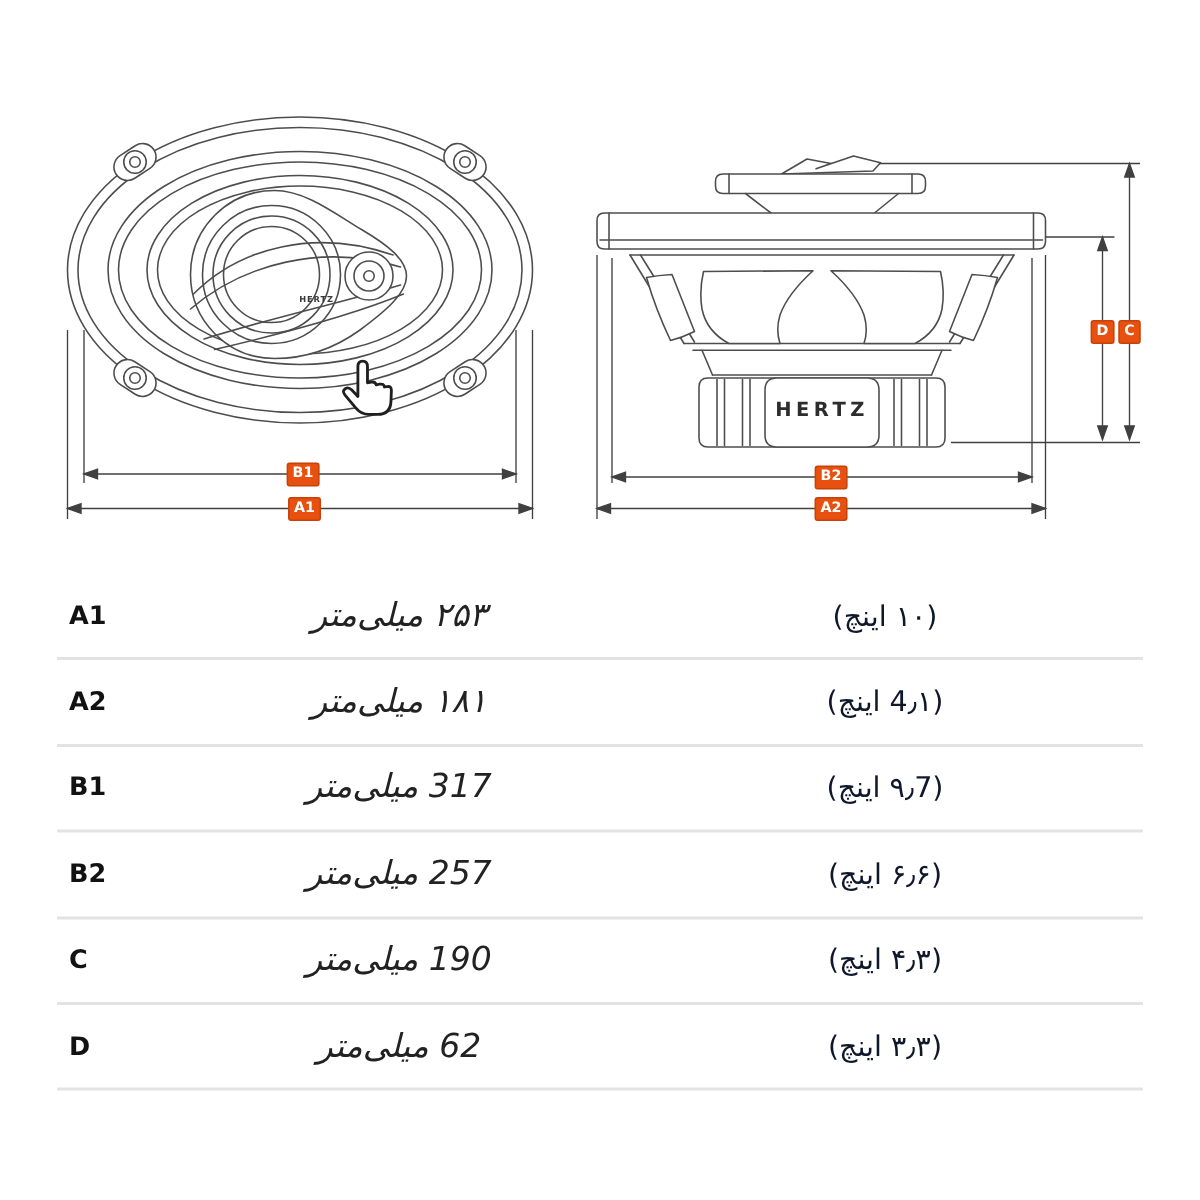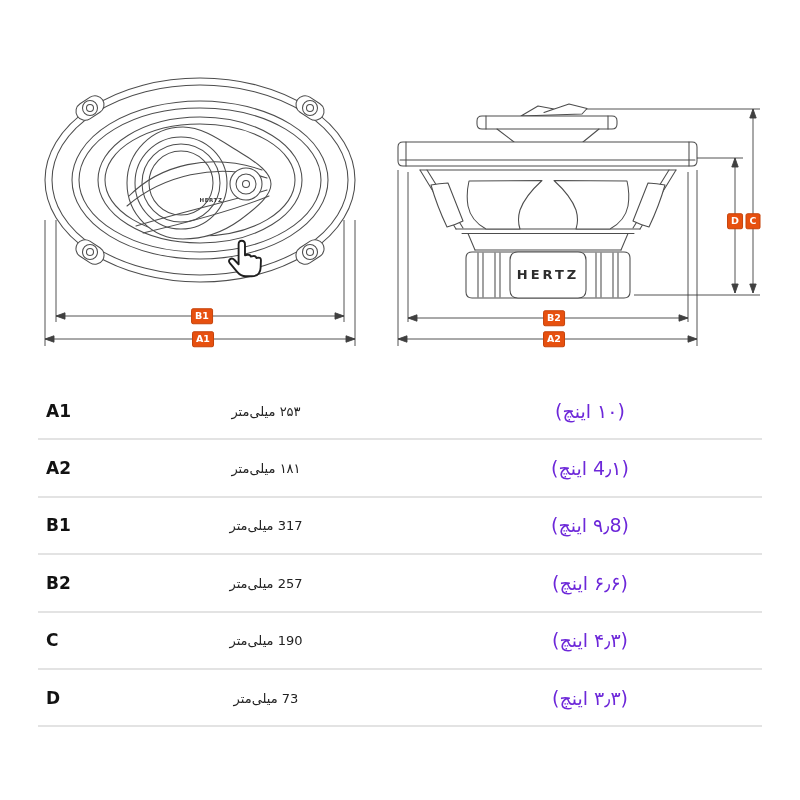--- a/index.html
+++ b/index.html
@@ -11,23 +11,23 @@
              transform:translate(-50%,-50%);font-family:"DejaVu Sans",sans-serif;}
   .logo-side{position:absolute;left:548px;top:274px;transform:translate(-50%,-50%);
              font-weight:bold;font-size:13px;letter-spacing:3px;color:#2d2d2d;}
   .logo-front{position:absolute;left:211px;top:200px;transform:translate(-50%,-50%);
              font-weight:bold;font-size:5.5px;letter-spacing:.6px;color:#3a3a3a;}
   .spec-table{position:absolute;top:383px;left:38px;width:724px;}
   .spec-row{position:relative;height:55.4px;border-bottom:2px solid #e3e3e3;}
   .cell-label{position:absolute;left:8px;top:50%;transform:translateY(-50%);
               font-weight:700;font-size:17px;color:#121212;}
   .cell-mm{position:absolute;left:228px;top:50%;transform:translate(-50%,-50%);
-           direction:rtl;unicode-bidi:plaintext;font-size:13px;color:#222;white-space:nowrap;}
+           direction:rtl;unicode-bidi:plaintext;font-size:22px;color:#222;white-space:nowrap;font-style:italic;}
   .cell-inch{position:absolute;left:552px;top:50%;transform:translate(-50%,-50%);
-           direction:rtl;unicode-bidi:plaintext;font-size:19px;color:#6d28d9;white-space:nowrap;}
+           direction:rtl;unicode-bidi:plaintext;font-size:19px;color:#0f172a;white-space:nowrap;}
 </style>
 </head>
 <body>
 
 <div class="screen">
 
   <div class="diagram-area">
     <svg width="800" height="370" viewBox="0 0 800 370">
 
       <g stroke="#4d4d4d" stroke-width="1.05" fill="none" stroke-linejoin="round" stroke-linecap="round">
@@ -189,35 +189,35 @@
 
     <div class="spec-row">
       <span class="cell-label">A2</span>
       <span class="cell-mm">۱۸۱ میلی‌متر</span>
       <span class="cell-inch">(4٫۱ اینچ)</span>
     </div>
 
     <div class="spec-row">
       <span class="cell-label">B1</span>
       <span class="cell-mm">317 میلی‌متر</span>
-      <span class="cell-inch">(۹٫8 اینچ)</span>
+      <span class="cell-inch">(۹٫7 اینچ)</span>
     </div>
 
     <div class="spec-row">
       <span class="cell-label">B2</span>
       <span class="cell-mm">257 میلی‌متر</span>
       <span class="cell-inch">(۶٫۶ اینچ)</span>
     </div>
 
     <div class="spec-row">
       <span class="cell-label">C</span>
       <span class="cell-mm">190 میلی‌متر</span>
       <span class="cell-inch">(۴٫۳ اینچ)</span>
     </div>
 
     <div class="spec-row">
       <span class="cell-label">D</span>
-      <span class="cell-mm">73 میلی‌متر</span>
+      <span class="cell-mm">62 میلی‌متر</span>
       <span class="cell-inch">(۳٫۳ اینچ)</span>
     </div>
 
   </div>
 </div>
 
 </body></html>

